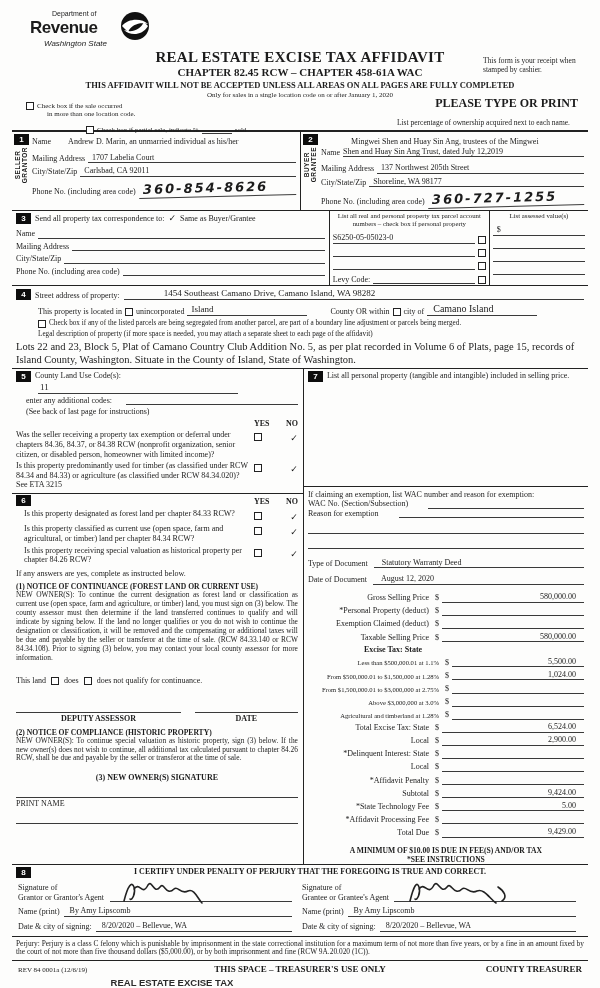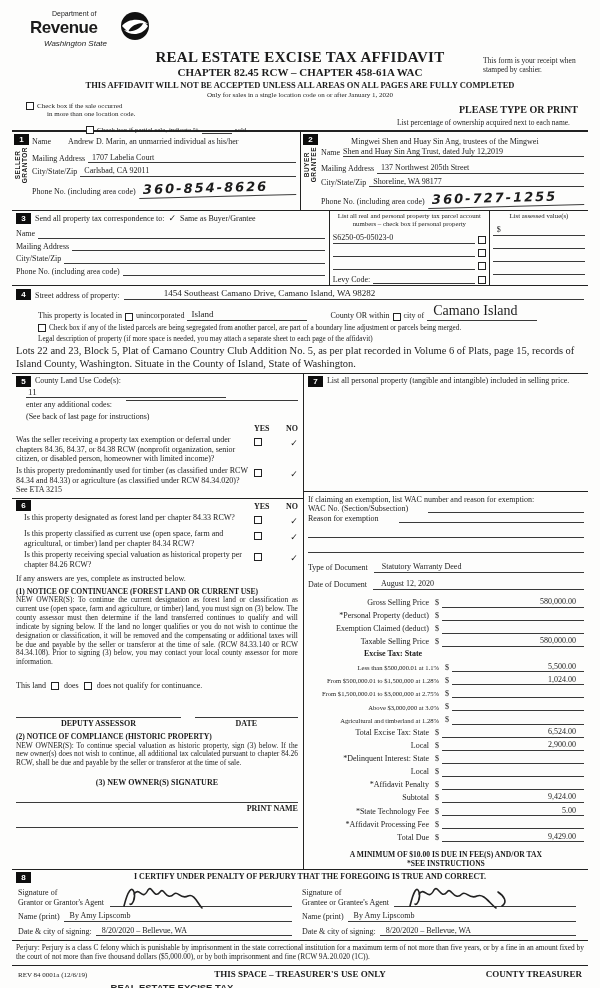--- a/index.html
+++ b/index.html
@@ -23,21 +23,21 @@
   .logo .l1 { font-family:"Liberation Sans",sans-serif; font-size: 7px; margin-left: 22px;}
   .logo .l2 { font-family:"Liberation Sans",sans-serif; font-weight: bold; font-size: 17px; letter-spacing: -0.5px;}
   .logo .l3 { font-family:"Liberation Sans",sans-serif; font-style: italic; font-size: 8px; margin-left: 14px;}
   .logo svg { position: absolute; right: 8px; top: 0; }
   .hdr-center { text-align: center; padding-top: 40px; }
   .title { font-size: 15px; font-weight: bold; letter-spacing: 0.3px; }
   .chapter { font-size: 11px; font-weight: bold; }
   .warn { font-size: 8.5px; font-weight: bold; margin-top: 1px; }
   .onlyfor { font-size: 7px; margin-top: 1px; }
   .receipt { position: absolute; right: 10px; top: 48px; width: 95px; font-size: 7.5px; text-align: left; }
-  .typeprint { position: absolute; right: 10px; top: 96px; font-size: 10px; font-weight: bold; }
+  .typeprint { position: absolute; right: 10px; top: 88px; font-size: 12px; font-weight: bold; }
   .hdr-cbs { position: absolute; left: 14px; top: 94px; width: 576px; font-size: 7px; }
   .hcb1 { display: flex; gap: 3px; }
   .partialrow { display: flex; margin-top: 7px; margin-left: 60px; gap: 3px; align-items: flex-end;}
   .ownnote { position: absolute; right: 18px; top: 110px; font-size: 7.5px; }
 
   
   .main { border-top: 2px solid #222; }
 
   
   .parties { display: flex; border-bottom: 1px solid #222; }
@@ -70,40 +70,40 @@
   .s4row3 { display: flex; gap: 3px; margin: 3px 0 0 22px; align-items: center;}
   .s4legal-lab { margin: 2px 0 0 22px; font-size: 7.2px; }
   .legal { font-size: 10.5px; margin-top: 1px; line-height: 1.25; }
 
   
   .mid { display: flex; border-bottom: 1px solid #222; }
   .midleft { width: 50.5%; padding: 2px 5px 2px 4px; }
   .midright { width: 49.5%; border-left: 1px solid #222; display: flex; flex-direction: column; }
 
   .s5head { display: flex; gap: 4px; }
-  .codeval { font-size: 9px; border-bottom: 1px solid #3a3a3a; margin-left: 10px; padding: 0 2px 0 2px; width: 200px; }
-  .addcodes { display: flex; gap: 14px; align-items: flex-start; margin: 2px 0 0 10px; }
+  .codeval { font-size: 9px; border-bottom: 1px solid #3a3a3a; margin-left: 22px; padding: 0 2px 0 2px; width: 200px; }
+  .addcodes { display: flex; gap: 14px; align-items: flex-end; margin: 2px 0 0 10px; }
   .addcodes .val { flex: 1; border-bottom: 1px solid #3a3a3a; }
   .seeback { margin: 2px 0 2px 10px; }
   .q { display: flex; margin-top: 2px; }
   .q .qt { flex: 1; padding-right: 4px; }
   .q .yn { width: 44px; display: flex; flex: none; justify-content: space-between; align-items: flex-start; padding-top: 3px;}
   .ynhead { display: flex; justify-content: flex-end; }
   .ynhead .yh { width: 44px; display: flex; justify-content: space-between; font-weight: bold; }
   .s6bar { border-top: 1.5px solid #222; margin: 3px -5px 0 -4px; padding: 1px 5px 0 4px; }
   .ifany { margin-top: 4px; }
   .notice-title { font-weight: bold; margin-top: 4px; font-size: 7.6px;}
   .notice-body { font-size: 7.4px; text-align: justify; }
   .qualify { margin-top: 14px; display: flex; align-items: center; gap: 5px; }
   .dalines { display: flex; margin-top: 26px; gap: 14px; }
   .daline { border-top: 1px solid #3a3a3a; text-align: center; font-weight: bold; padding-top: 1px; }
   .da1 { flex: 1.6; } .da2 { flex: 1; }
   .sig3label { text-align: center; font-weight: bold; margin-top: 10px; }
   .printline { border-top: 1px solid #3a3a3a; margin-top: 14px; display:flex; gap:14px;}
-  .printname { text-align: right; font-weight: bold; padding-top: 1px; flex:1;}
+  .printname { text-align: left; font-weight: normal; padding-top: 1px; flex:1;}
 
   .s7box { border-bottom: 1px solid #222; padding: 2px 4px; min-height: 118px; display: flex; gap: 4px; }
   .exm { padding: 3px 4px; }
   .exrow { display: flex; gap: 20px; align-items: center; }
   .exrow .val { flex: 1; border-bottom: 1px solid #3a3a3a; min-height: 9px; }
   .exline { border-bottom: 1px solid #3a3a3a; min-height: 10px; margin-top: 5px; }
 
   .docrow { display: flex; gap: 6px; align-items: flex-end; margin: 6px 4px 0 4px; }
   .docrow .val { flex: 1; border-bottom: 1px solid #3a3a3a; padding-left: 8px; }
 
@@ -310,21 +310,21 @@
         <span class="ul" style="flex:1;padding-left:40px;font-size:9px">1454 Southeast Camano Drive, Camano Island, WA  98282</span>
       </div>
       <div class="s4row2">
         <span>This property is located in</span>
         <span class="cb"></span>
         <span>unincorporated</span>
         <span class="ul" style="width:120px;padding-left:4px;font-size:9px">Island</span>
         <span style="margin-left:20px">County OR  within</span>
         <span class="cb"></span>
         <span>city of</span>
-        <span class="ul" style="width:110px;padding-left:6px;font-size:14px">Camano Island</span>
+        <span class="ul" style="width:110px;padding-left:6px;font-size:10px">Camano Island</span>
       </div>
       <div class="s4row3">
         <span class="cb"></span>
         <span style="font-size:7.2px">Check box if any of the listed parcels are being segregated from another parcel, are part of a boundary line adjustment or parcels being merged.</span>
       </div>
       <div class="s4legal-lab">Legal description of property (if more space is needed, you may attach a separate sheet to each page of the affidavit)</div>
       <div class="legal">Lots 22 and 23, Block 5, Plat of Camano Country Club Addition No. 5, as per plat recorded in Volume 6 of Plats, page 15, records of Island County, Washington. Situate in the County of Island, State of Washington.</div>
     </div>
 
     <div class="mid">

